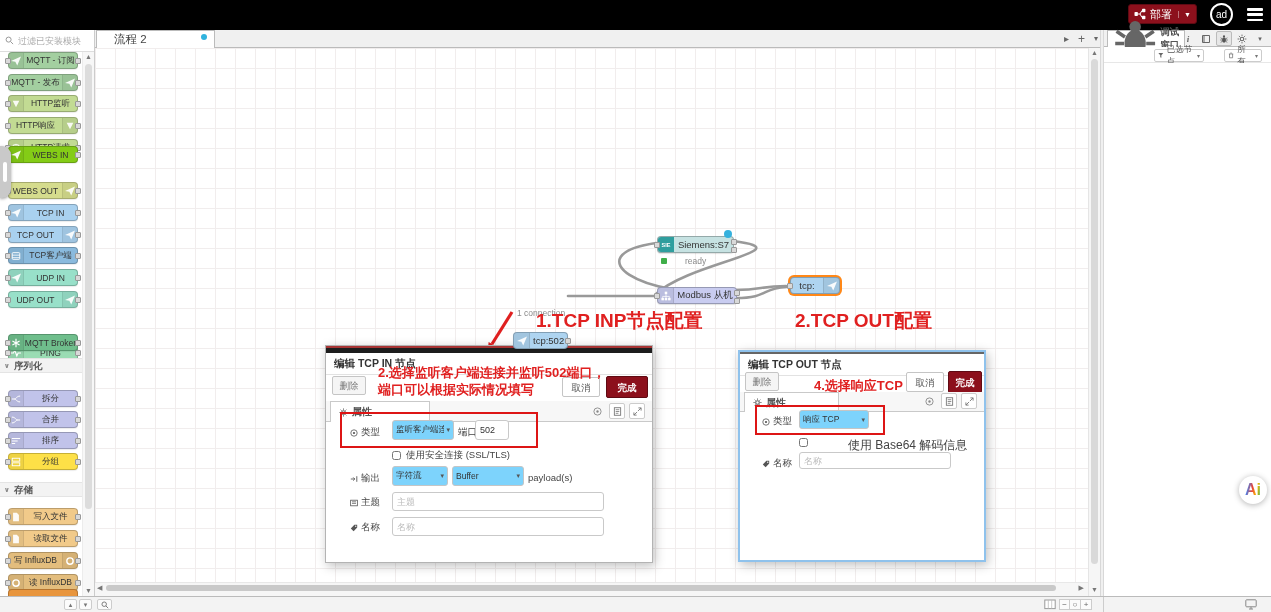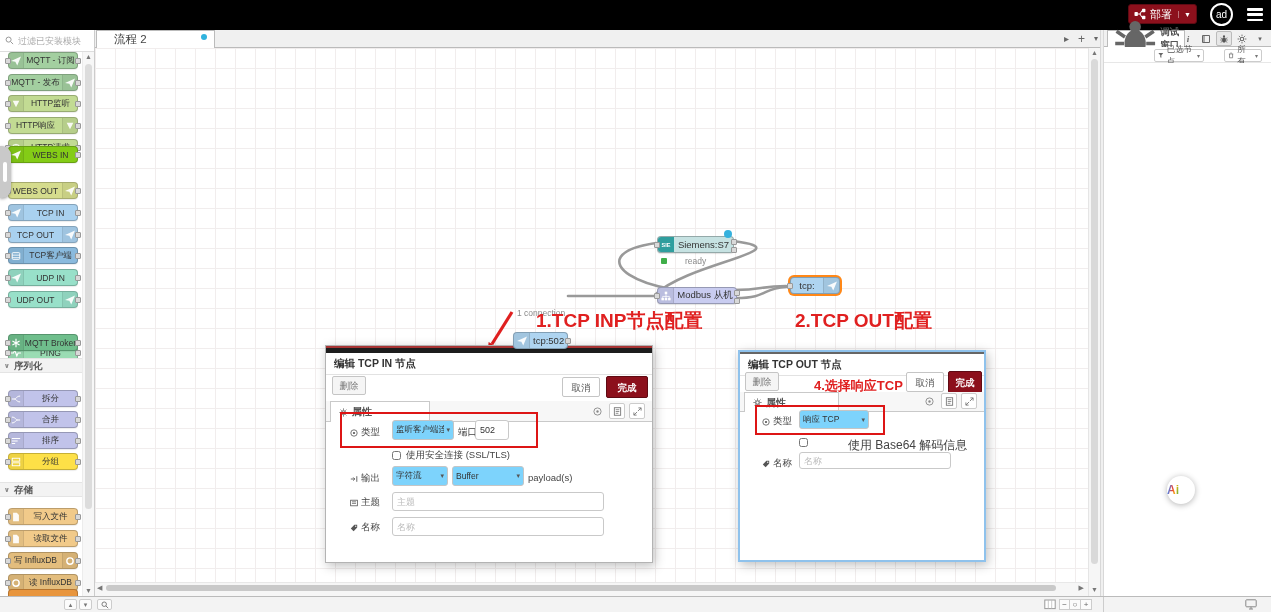--- a/index.html
+++ b/index.html
@@ -119,21 +119,21 @@
 .tin{position:absolute;height:19px;border:1px solid #c9c9c9;border-radius:3px;font-size:9px;color:#333;padding:0 4px;outline:none;font-family:inherit}
 .tin::placeholder{color:#bbb}
 .redbox{position:absolute;border:2px solid #dd1515;pointer-events:none}
 .chkrow{position:absolute;font-size:9.5px;color:#444;display:flex;gap:5px;align-items:center;white-space:nowrap}
 .chkrow input{width:9px;height:9px;margin:0}
 .suffix{position:absolute;font-size:9.5px;color:#444;white-space:nowrap}
 
 
 #edgehandle{position:absolute;left:0;top:146px;width:11px;height:52px;background:#c9c9c9;border-radius:0 9px 9px 0;box-shadow:0 1px 3px rgba(0,0,0,.35);cursor:pointer}
 #edgehandle i{position:absolute;left:3px;top:16px;width:4px;height:20px;background:#fff;border-radius:2px}
-#aibtn{position:absolute;left:1167px;top:476px;width:28px;height:28px;border-radius:50%;background:#fff;box-shadow:0 1px 6px rgba(0,0,0,.3);display:flex;align-items:center;justify-content:flex-start;font-size:12px;font-weight:bold;cursor:pointer}
+#aibtn{position:absolute;left:1239px;top:476px;width:28px;height:28px;border-radius:50%;background:#fff;box-shadow:0 1px 6px rgba(0,0,0,.3);display:flex;align-items:center;justify-content:center;font-size:16px;font-weight:bold;cursor:pointer}
 #aibtn span{background:linear-gradient(100deg,#4285f4 15%,#ea4335 45%,#fbbc05 70%,#34a853 95%);-webkit-background-clip:text;background-clip:text;color:transparent}
 </style>
 </head>
 <body>
 
 <div id="app">
 
   <div id="topbar">
     <div class="deploy">
       <span class="dep-ico">
@@ -427,20 +427,24 @@
           <polygon points="487.8,350.8 495.4,346.1 488.6,341.9" fill="#e02020"></polygon>
         </g>
       </svg>
 
       <div class="dlg" id="dlg1">
         <div class="strip"></div>
         <div class="dlg-title">编辑 TCP IN 节点</div>
         <div class="btn" style="left:6px;top:30px;width:34px;height:19px;line-height:18px">删除</div>
         <div class="btn ghost" style="left:236px;top:31px;width:38px;height:20px;line-height:19px">取消</div>
         <div class="btn primary" style="left:280px;top:30px;width:42px;height:22px;line-height:21px">完成</div>
+        <div class="dlg-ann" style="left:52px;top:19px">
+          <div>2.选择监听客户端连接并监听502端口，</div>
+          <div>端口可以根据实际情况填写</div>
+        </div>
         <div class="tabrow" style="top:55px">
           <div class="ptab" style="width:100px">
             <svg viewBox="0 0 10 10">
                 <circle cx="5" cy="5" r="2" fill="none" stroke="#666" stroke-width="1.2"></circle>
                 <path d="M5,0.5 V2 M5,8 V9.5 M0.5,5 H2 M8,5 H9.5 M1.8,1.8 L2.9,2.9 M7.1,7.1 L8.2,8.2 M8.2,1.8 L7.1,2.9 M2.9,7.1 L1.8,8.2" stroke="#666" stroke-width="1"></path>
               </svg>
             <span>属性</span>
           </div>
           <div class="trow-icons">
             <div class="ticon plain">

